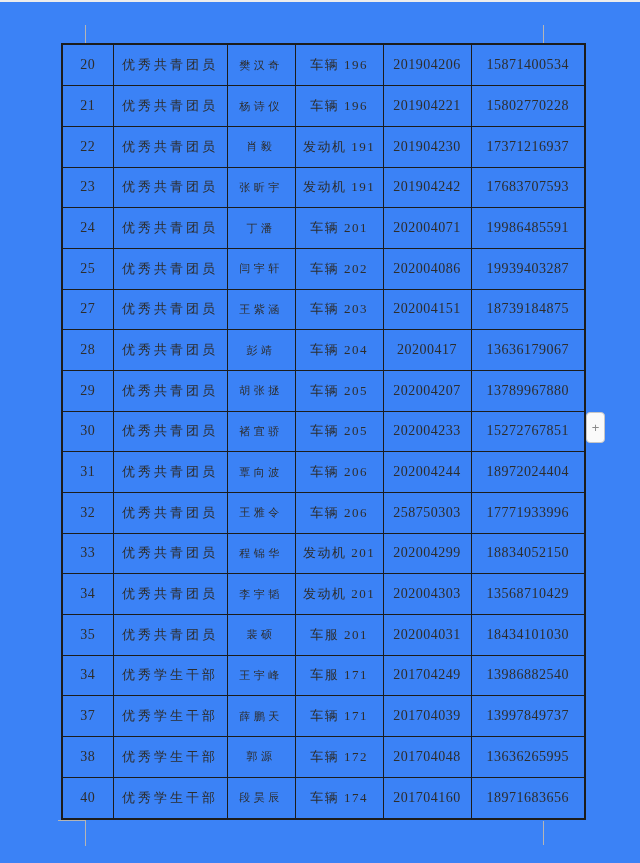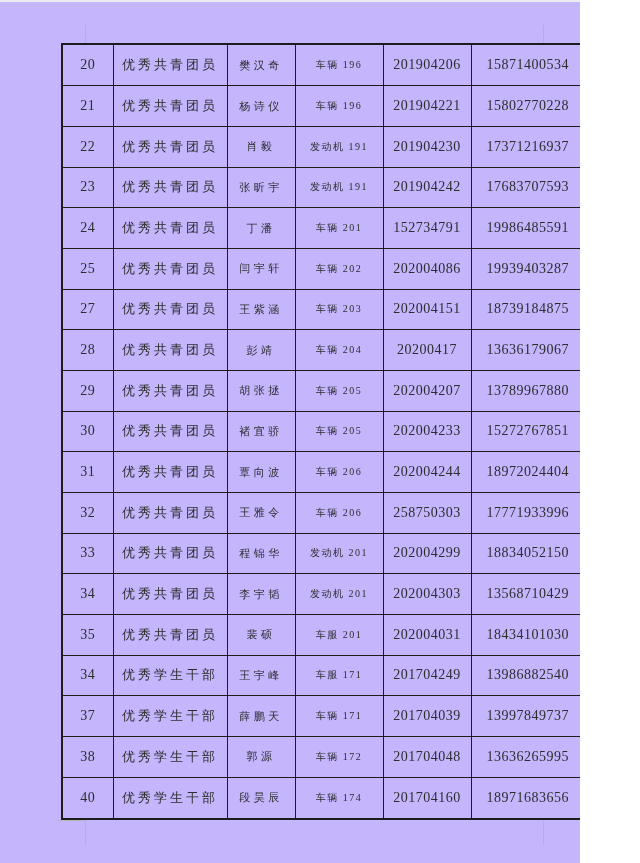--- a/index.html
+++ b/index.html
@@ -2,23 +2,23 @@
 <html><head>
 <meta charset="utf-8">
 <style>
   html, body {
     margin: 0;
     padding: 0;
     background: #ffffff;
   }
   .stage {
     position: relative;
-    width: 580px;
+    width: 640px;
     height: 863px;
-    background: #c4b5fd;
+    background: #3b82f6;
     overflow: hidden;
     font-family: "Liberation Serif", "DejaVu Serif", serif;
   }
   .top-edge {
     position: absolute;
     top: 0; left: 0;
     width: 640px; height: 2px;
     background: #ececec;
   }
   
@@ -47,21 +47,21 @@
   }
   td.col-award {
     font-size: 13px;
     letter-spacing: 3px;
   }
   td.col-name {
     font-size: 11px;
     letter-spacing: 3.5px;
   }
   td.col-class {
-    font-size: 10px;
+    font-size: 13px;
     letter-spacing: 1.5px;
   }
   
   .mark-v {
     position: absolute;
     width: 1px;
     background: #b5b5b5;
   }
   .mark-h {
     position: absolute;
@@ -147,21 +147,21 @@
           <td class="col-name">张昕宇</td>
           <td class="col-class">发动机 191</td>
           <td class="col-student_id">201904242</td>
           <td class="col-phone">17683707593</td>
         </tr>
         <tr>
           <td class="col-index">24</td>
           <td class="col-award">优秀共青团员</td>
           <td class="col-name">丁潘</td>
           <td class="col-class">车辆 201</td>
-          <td class="col-student_id">152734791</td>
+          <td class="col-student_id">202004071</td>
           <td class="col-phone">19986485591</td>
         </tr>
         <tr>
           <td class="col-index">25</td>
           <td class="col-award">优秀共青团员</td>
           <td class="col-name">闫宇轩</td>
           <td class="col-class">车辆 202</td>
           <td class="col-student_id">202004086</td>
           <td class="col-phone">19939403287</td>
         </tr>

